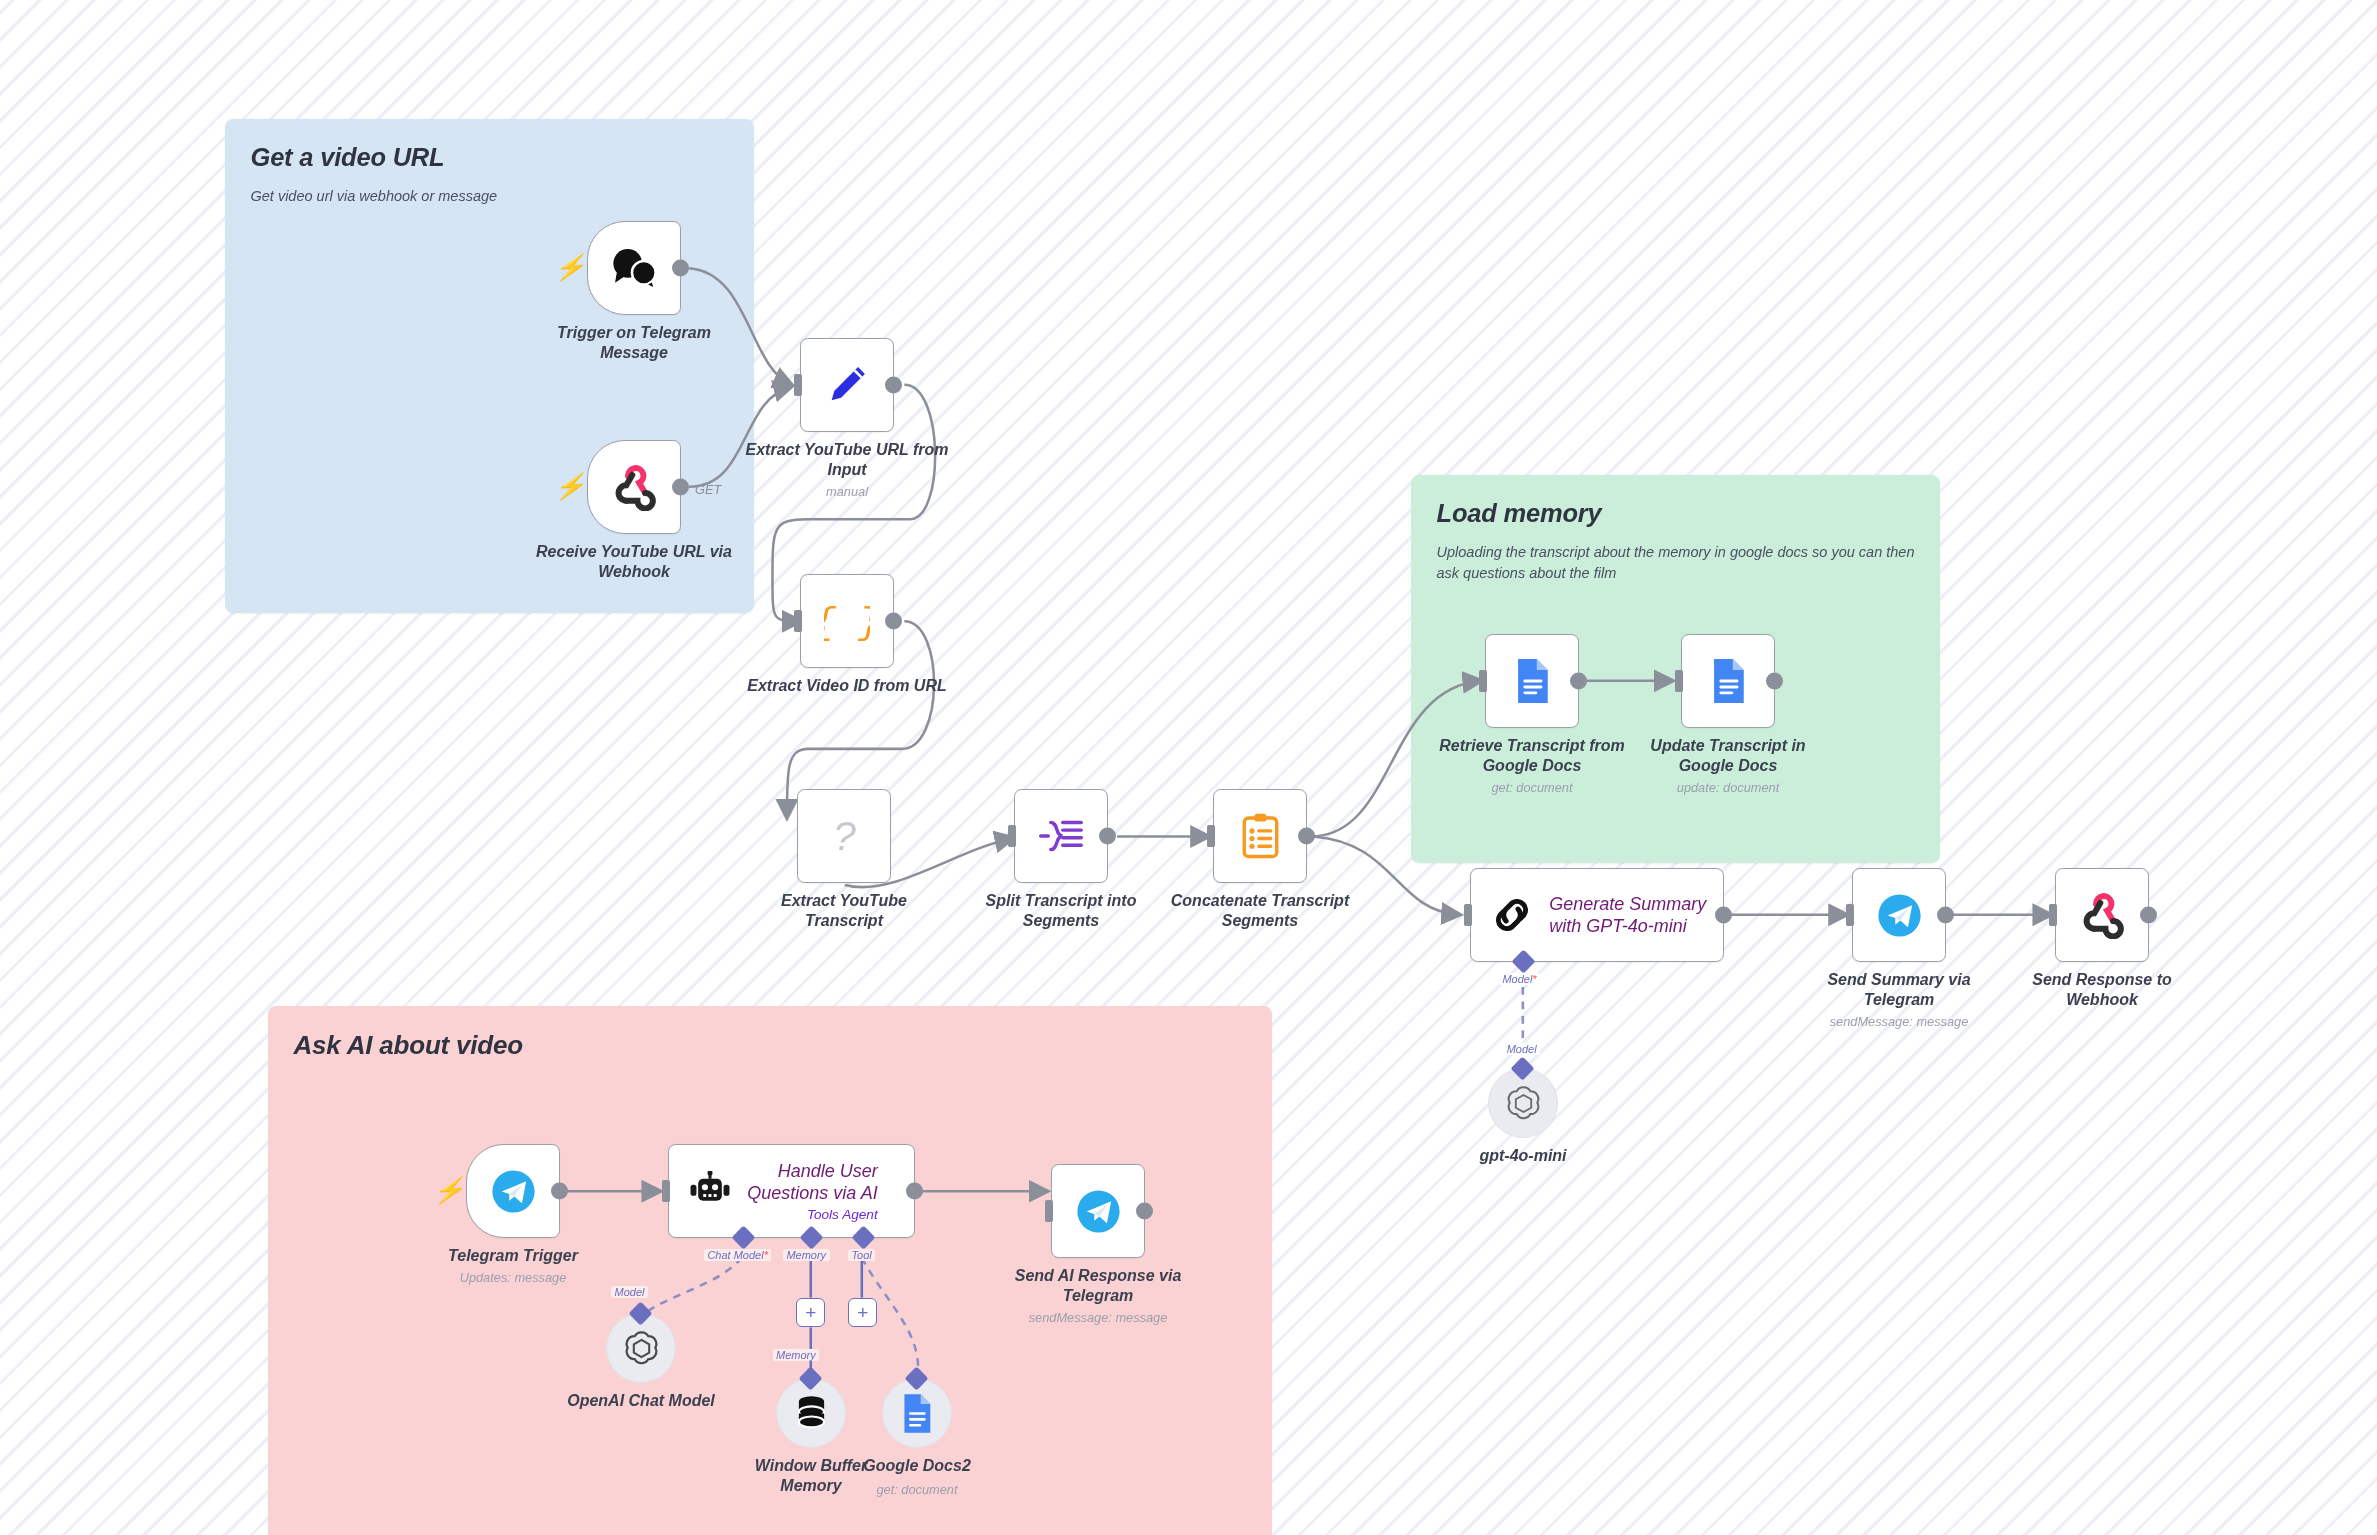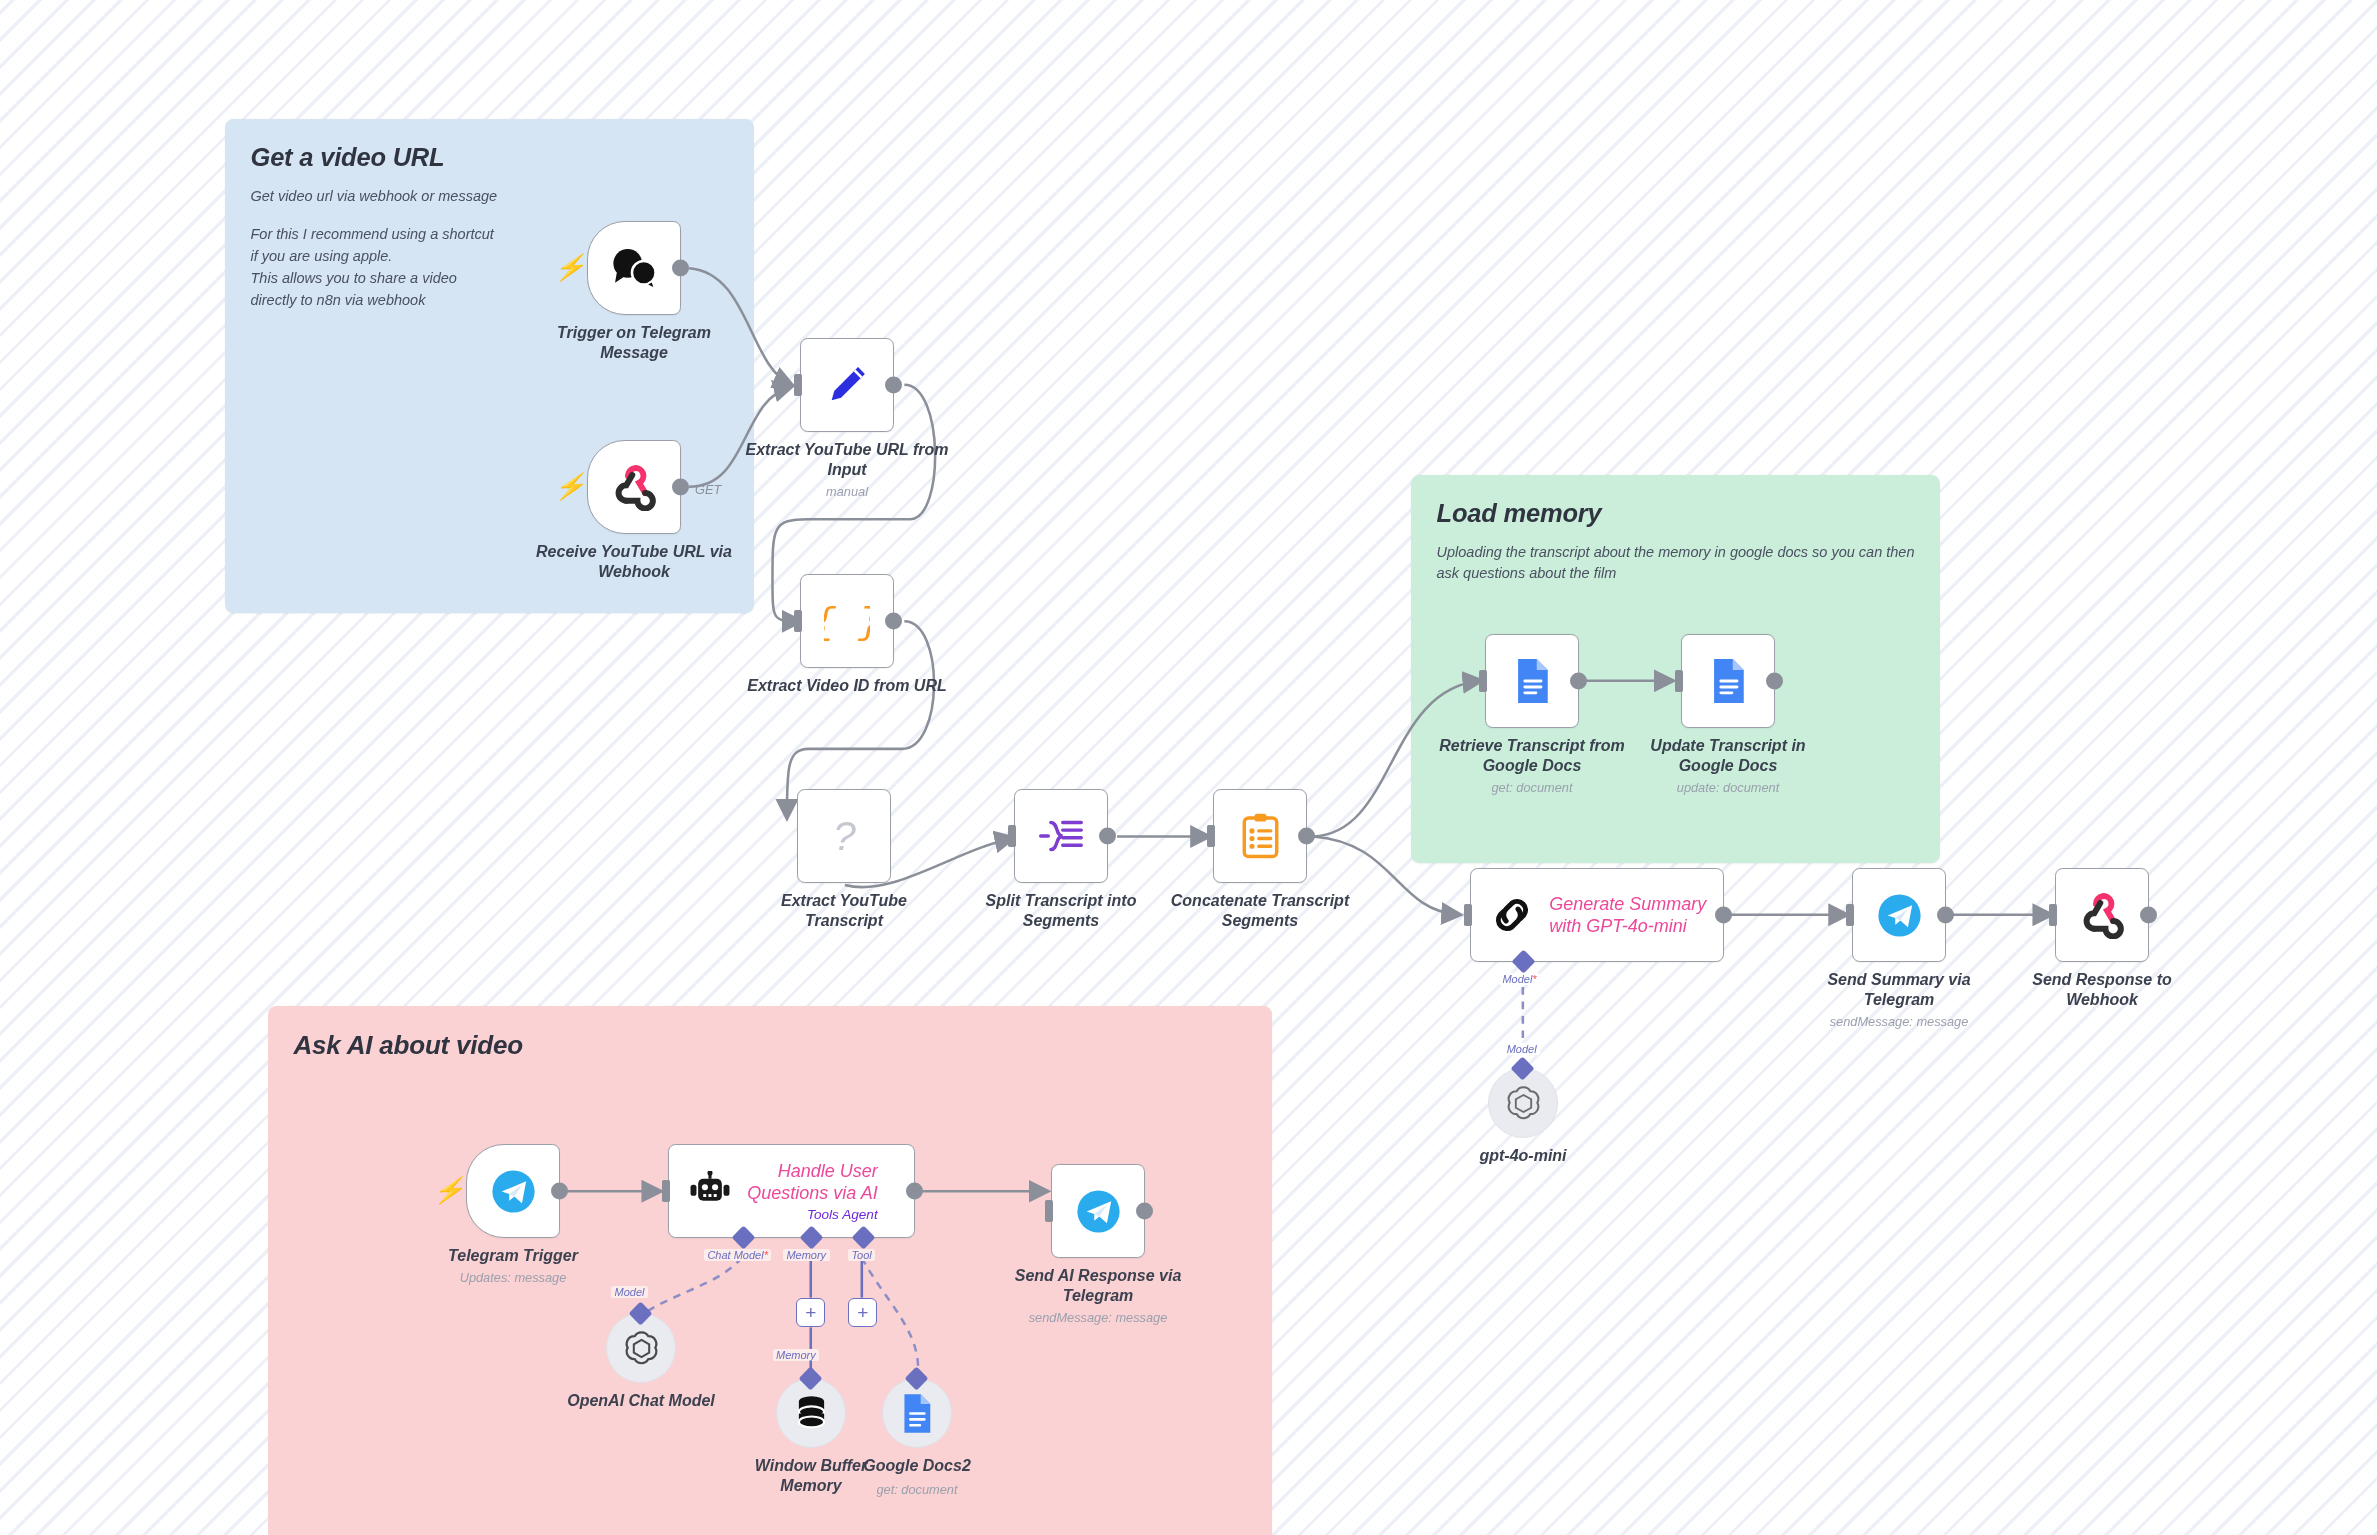--- a/index.html
+++ b/index.html
@@ -75,21 +75,21 @@
     font-size:16px; font-weight:bold; color:#3b414f; line-height:1.22;
     white-space:pre-line;
   }
   .ncircle-wrap .nlabel{ top:78px; }
   .nsub{
     position:absolute; left:50%; transform:translateX(-50%);
     width:230px; text-align:center;
     font-size:12.8px; color:#9aa0ad;
   }
   .inline-title{
-    font-size:18px; font-weight:normal; color:#ec4899; line-height:1.25;
+    font-size:18px; font-weight:normal; color:#701a75; line-height:1.25;
   }
   .inline-sub{ font-size:13.6px; color:#6d28d9; margin-top:2.6px; }
 
   
   .port-out{
     position:absolute; right:-9.4px; top:50%; transform:translateY(-50%);
     width:17px; height:17px; border-radius:50%; background:#8a8f99;
   }
   .port-in{
     position:absolute; left:-6.8px; top:50%; transform:translateY(-50%);
@@ -123,24 +123,20 @@
   svg{ display:block; }
 </style>
 </head>
 <body>
 
 <div id="canvas">
 
   <div class="sticky" id="sticky-blue">
     <div class="st-title">Get a video URL</div>
     <div class="st-body">Get video url via webhook or message</div>
-    <div class="st-body">For this I recommend using a shortcut
-if you are using apple.
-This allows you to share a video
-directly to n8n via webhook</div>
   </div>
 
   <div class="sticky" id="sticky-green">
     <div class="st-title">Load memory</div>
     <div class="st-body">Uploading the transcript about the memory in google docs so you can then
 ask questions about the film</div>
   </div>
 
   <div class="sticky" id="sticky-pink">
     <div class="st-title">Ask AI about video</div>

